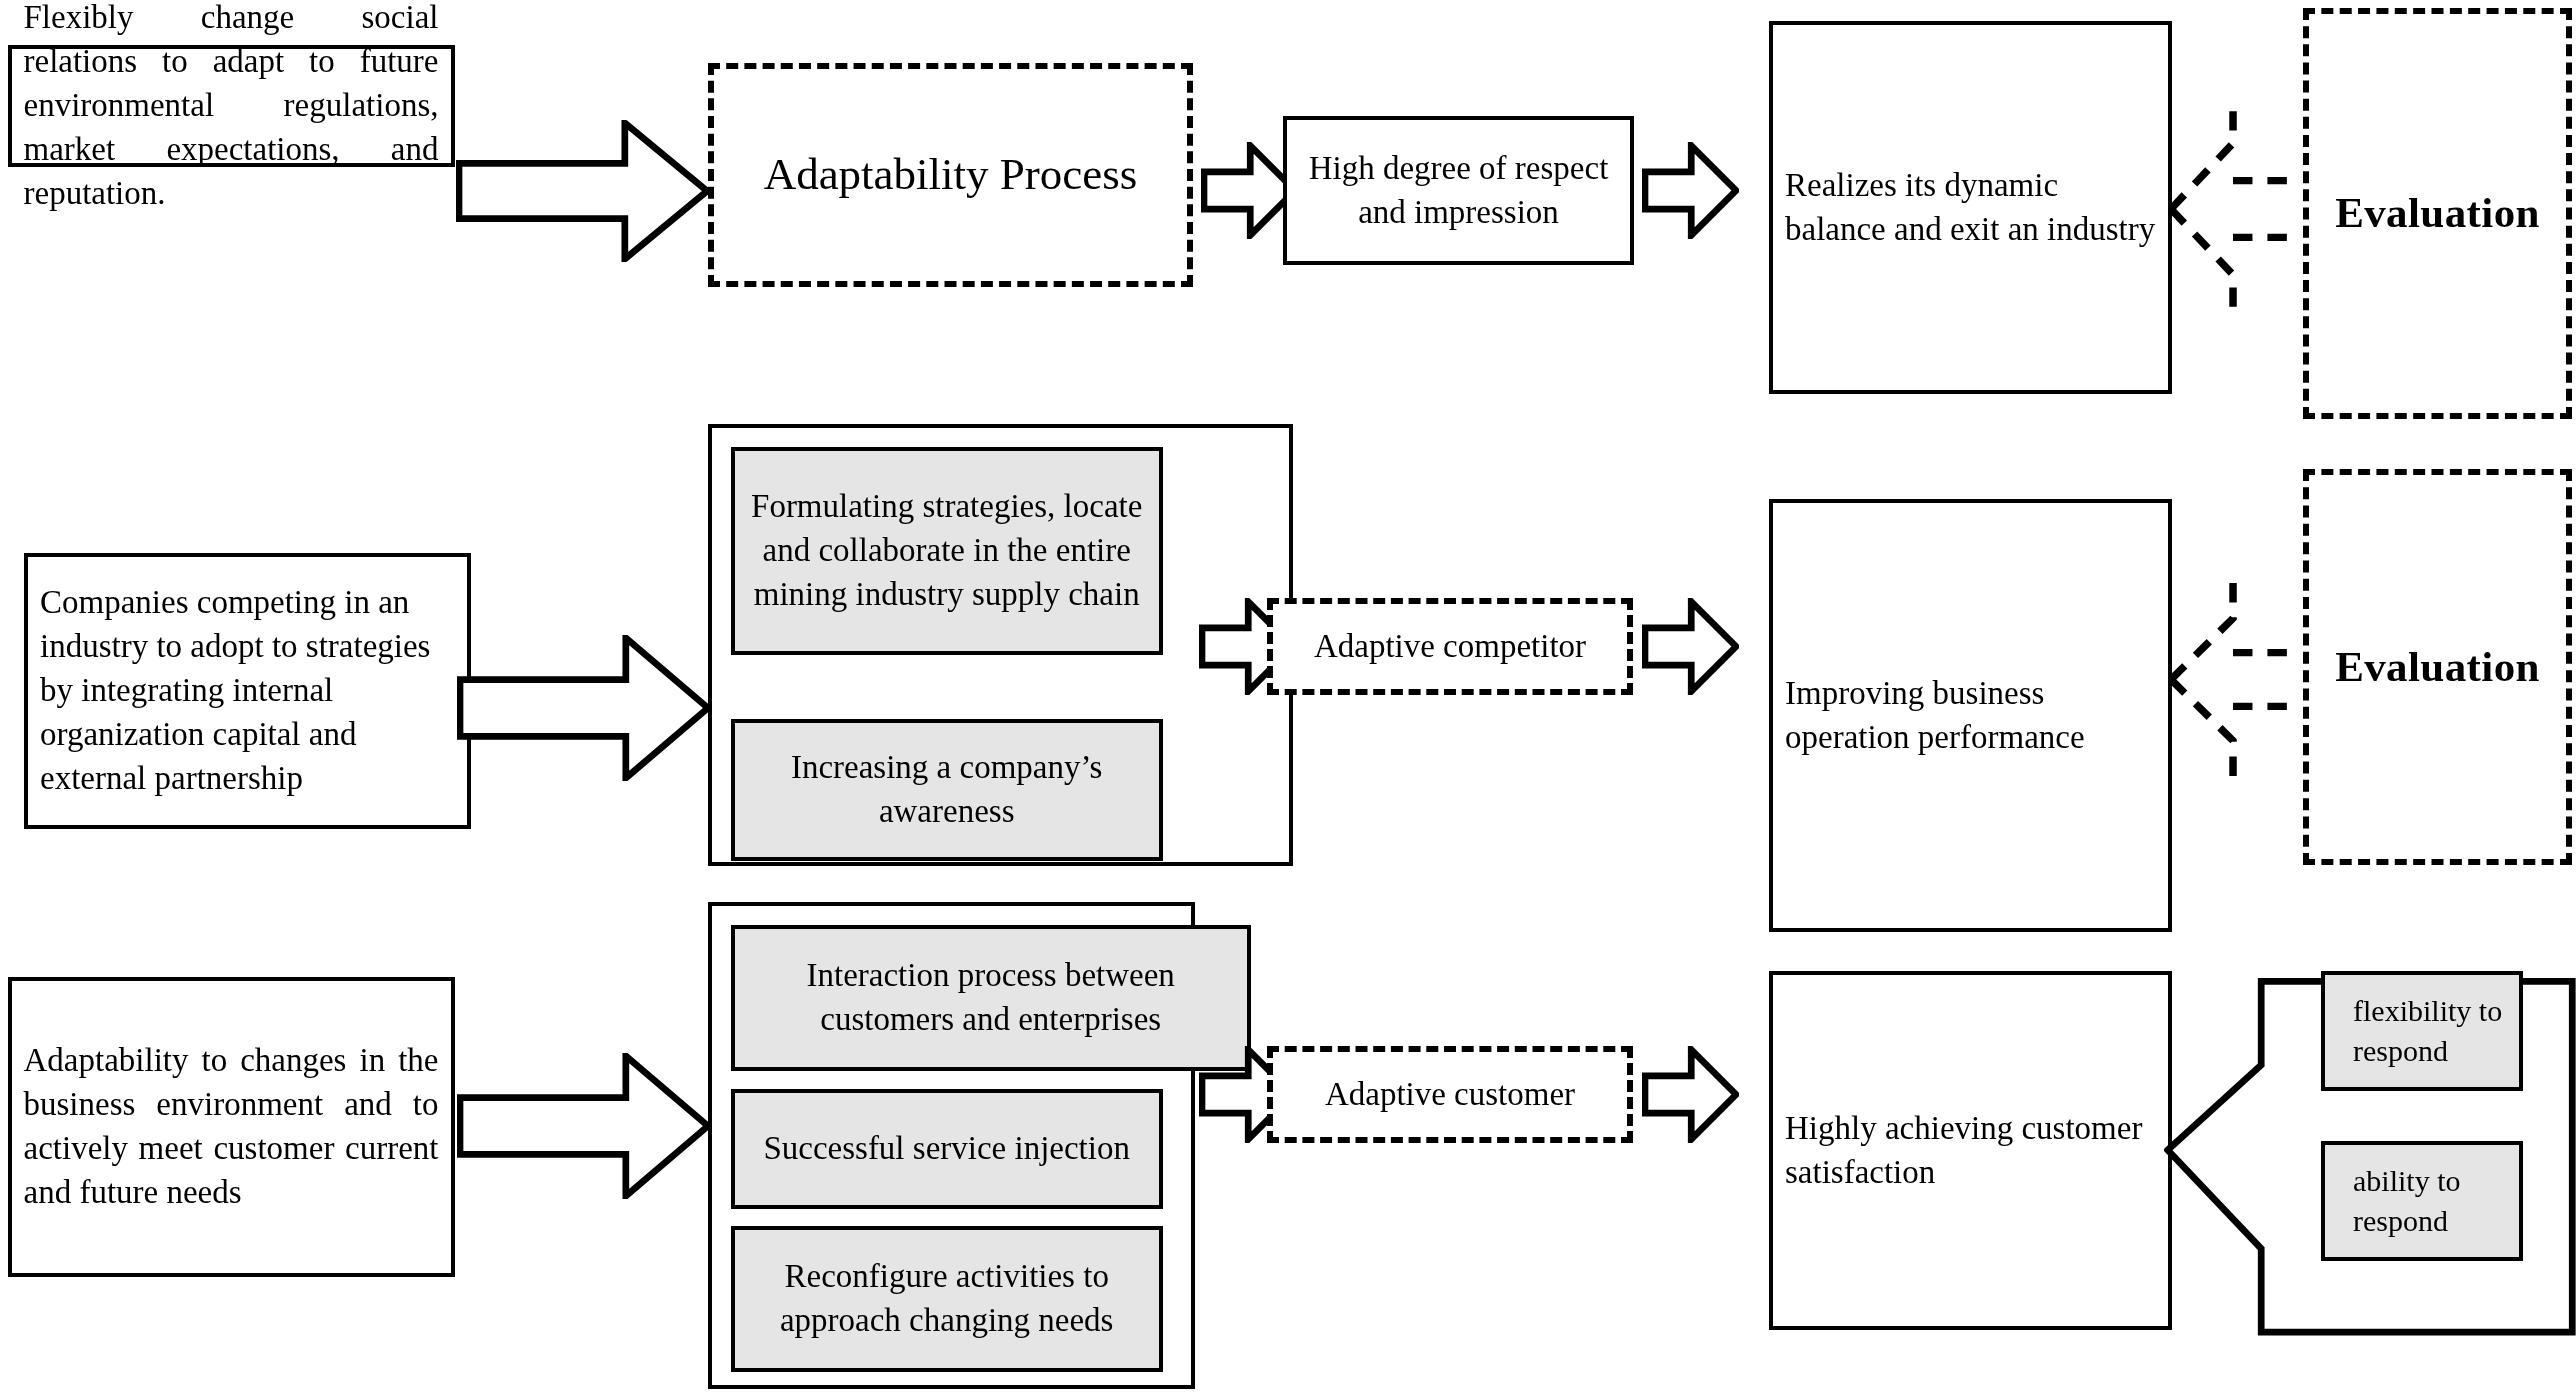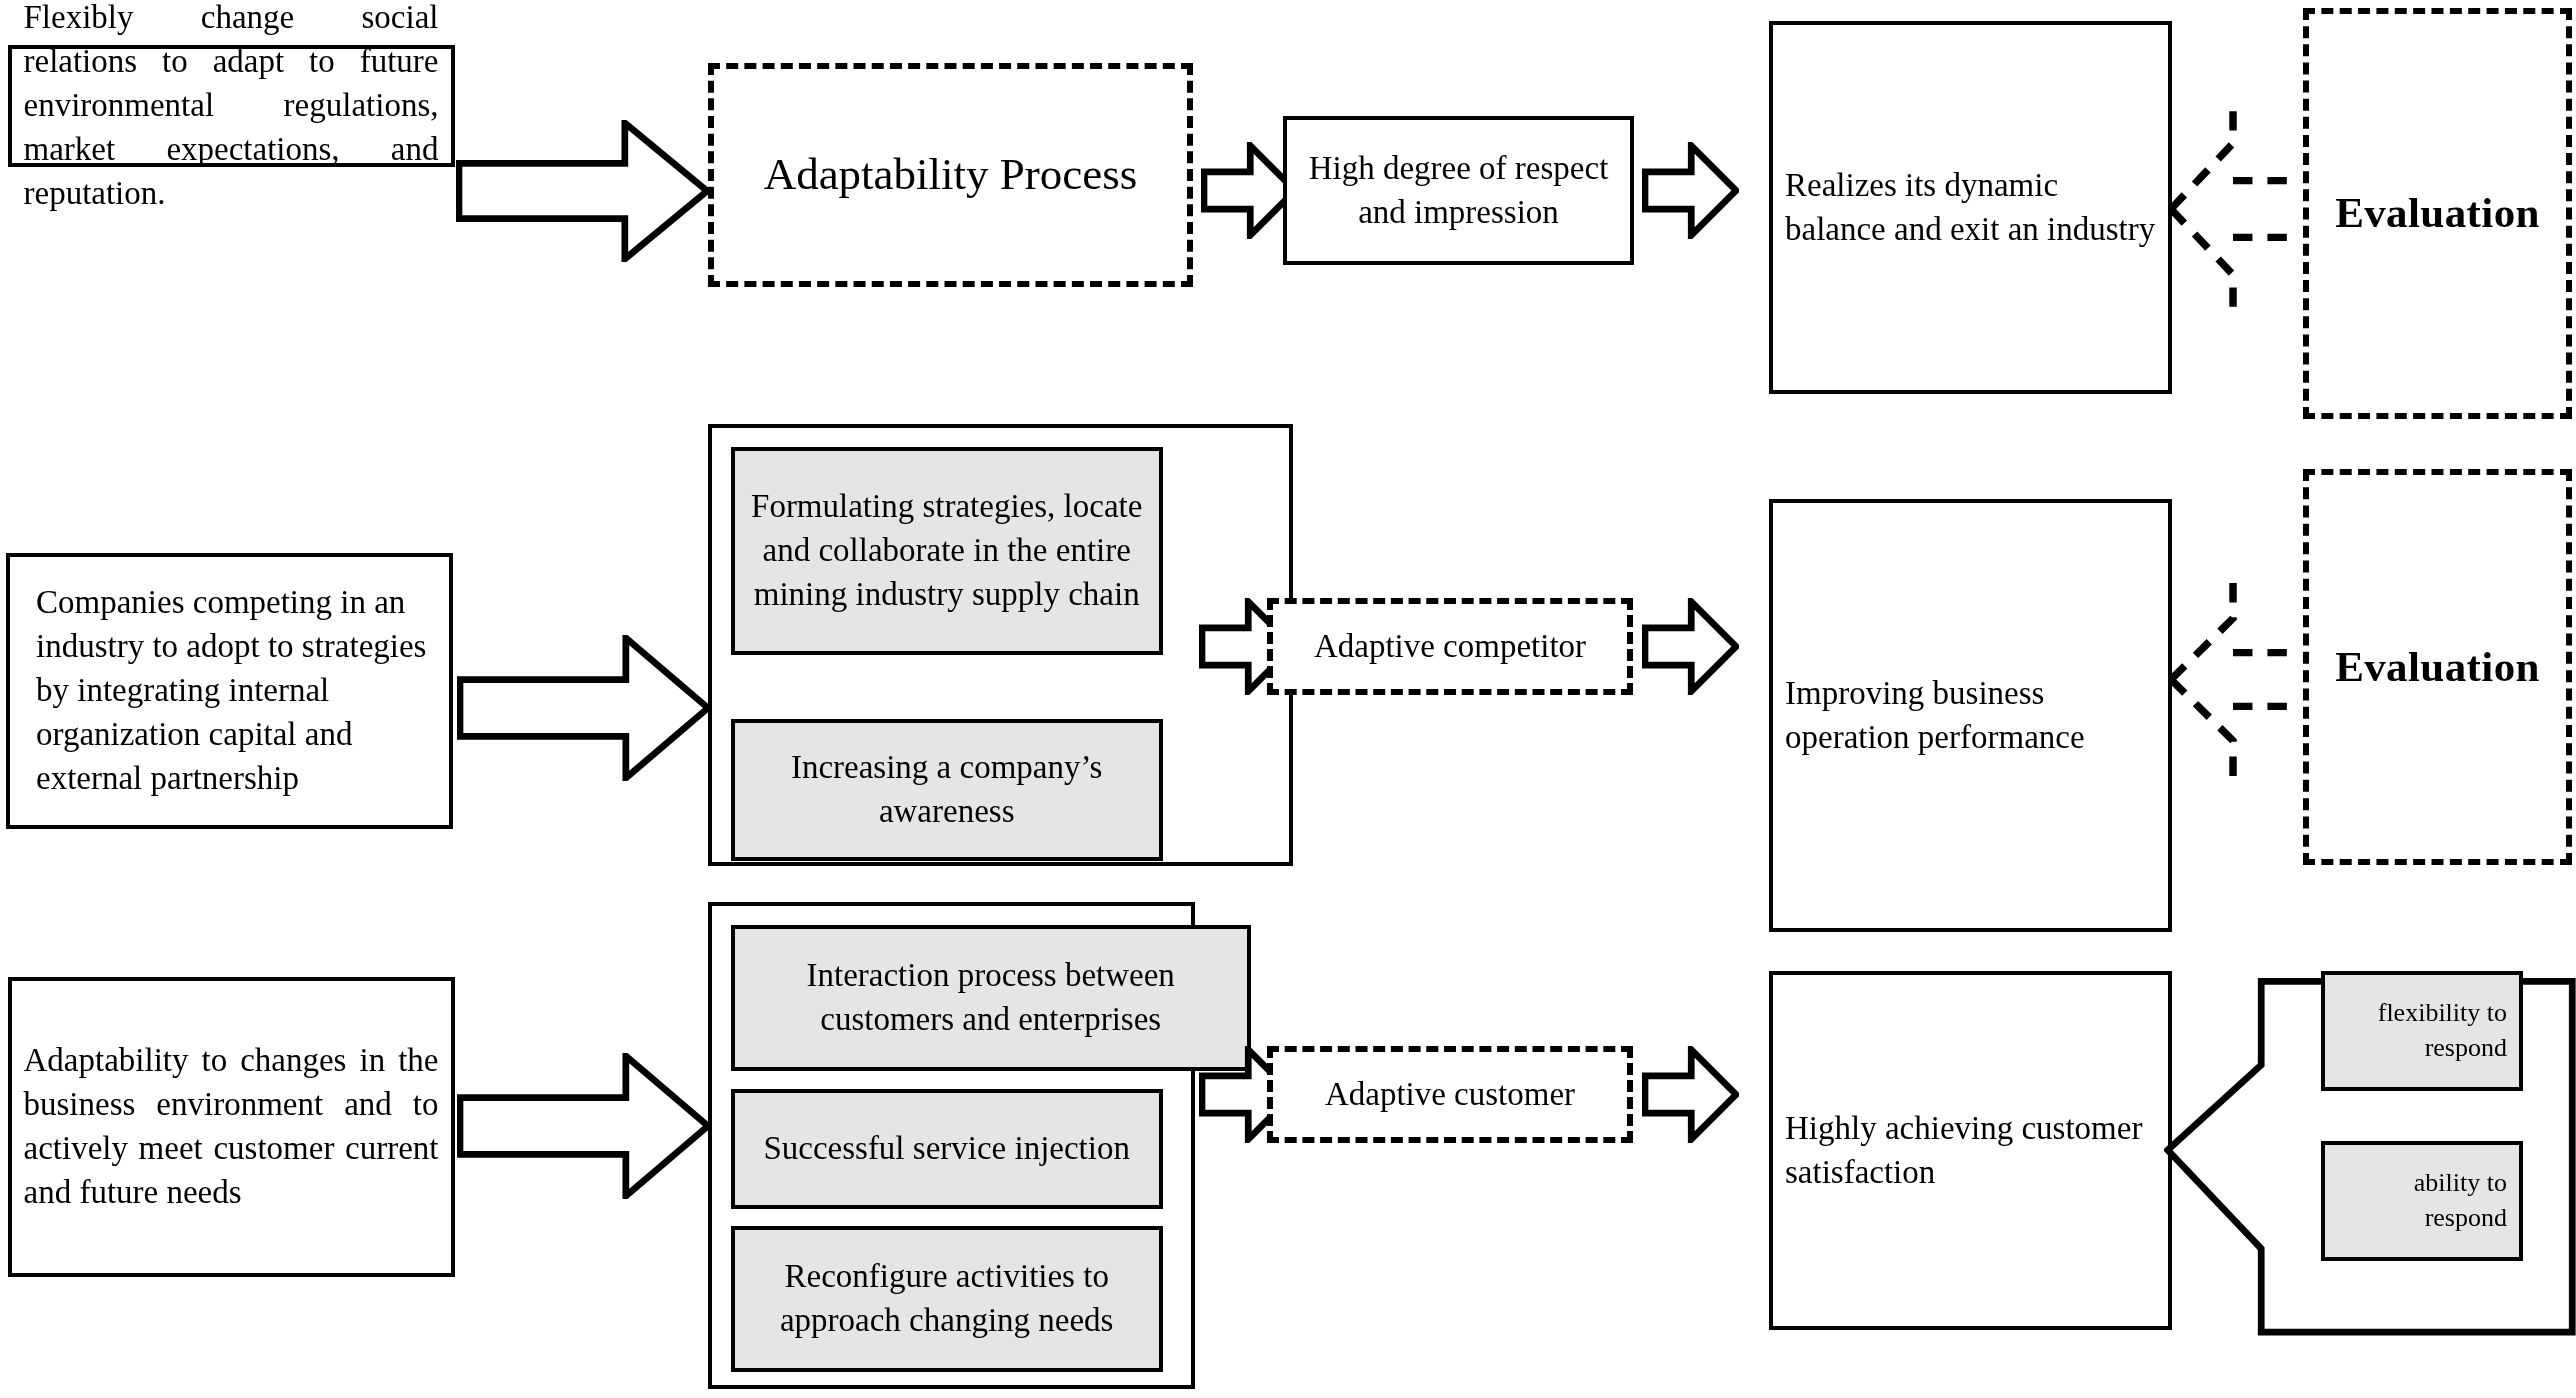--- a/index.html
+++ b/index.html
@@ -29,21 +29,21 @@
     line-height:1.33;
     font-size:33px;
   }
   .just .txt{ text-align:justify; text-align-last:left; }
   .just .txt.lastjust{ text-align:justify; }
   .ctr .txt{ text-align:center; }
   .lft .txt{ text-align:left; }
 
   .big .txt{ font-size:45px; text-align:center; }
   .eval .txt{ font-size:43px; font-weight:bold; text-align:center; letter-spacing:0.4px;}
-  .small .txt{ font-size:26px; text-align:right;padding-left:28px; }
+  .small .txt{ font-size:30px; text-align:left;padding-left:28px; }
 
   .arrow{ position:absolute; }
   .arrow svg{ display:block; width:100%; height:100%; }
   .conn{ position:absolute; }
   .conn svg{ display:block; width:100%; height:100%; }
 </style>
 </head>
 <body>
 
 <div id="stage">
@@ -88,21 +88,21 @@
       <path d="M95,112 L185,112" fill="none" stroke="#000" stroke-width="10" stroke-dasharray="26,20"></path>
       <path d="M12,150 L95,238 L95,290" fill="none" stroke="#000" stroke-width="10" stroke-dasharray="26,20"></path>
       <path d="M95,188 L185,188" fill="none" stroke="#000" stroke-width="10" stroke-dasharray="26,20"></path>
     </svg>
   </div>
 
   <div class="box dashed eval" style="left:2303px;top:7.5px;width:269px;height:411px;">
     <span class="txt">Evaluation</span>
   </div>
 
-  <div class="box lft" style="left:6px;top:553px;width:447px;height:276px;padding-left:14px;">
+  <div class="box lft" style="left:24px;top:553px;width:447px;height:276px;">
     <span class="txt">Companies competing in an industry to adopt to strategies by integrating internal organization capital and external partnership</span>
   </div>
 
   <div class="arrow" style="left:457px;top:635px;width:254px;height:146px;">
     <svg viewBox="0 0 340 196" preserveAspectRatio="none">
       <polygon points="4,60 226,60 226,4 336,98 226,192 226,136 4,136" fill="#fff" stroke="#000" stroke-width="9"></polygon>
     </svg>
   </div>
 
   <div class="box" style="left:708px;top:424px;width:585px;height:442px;background:#fff;display:block;padding-left:22px;">

